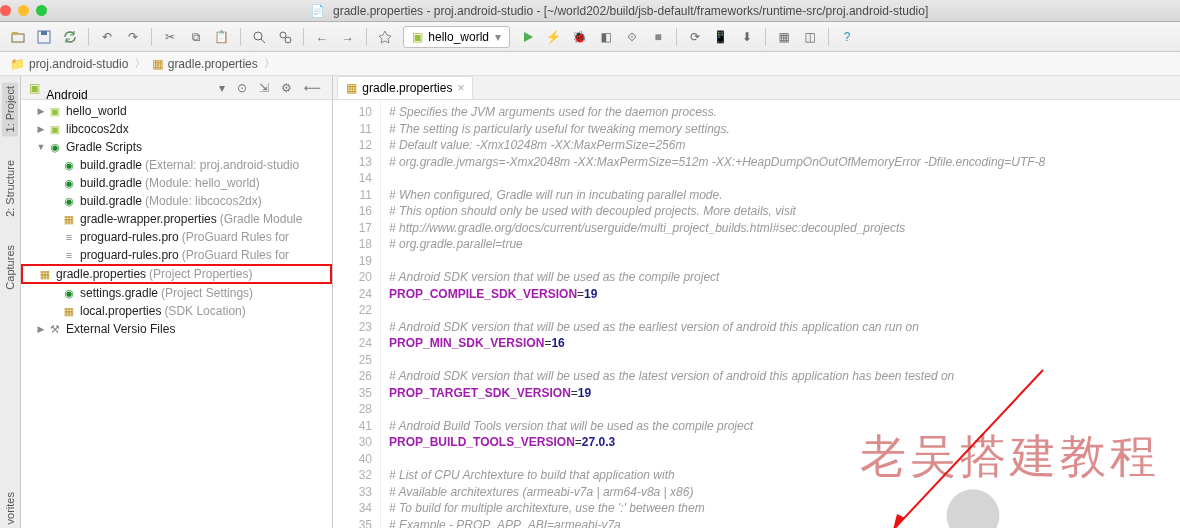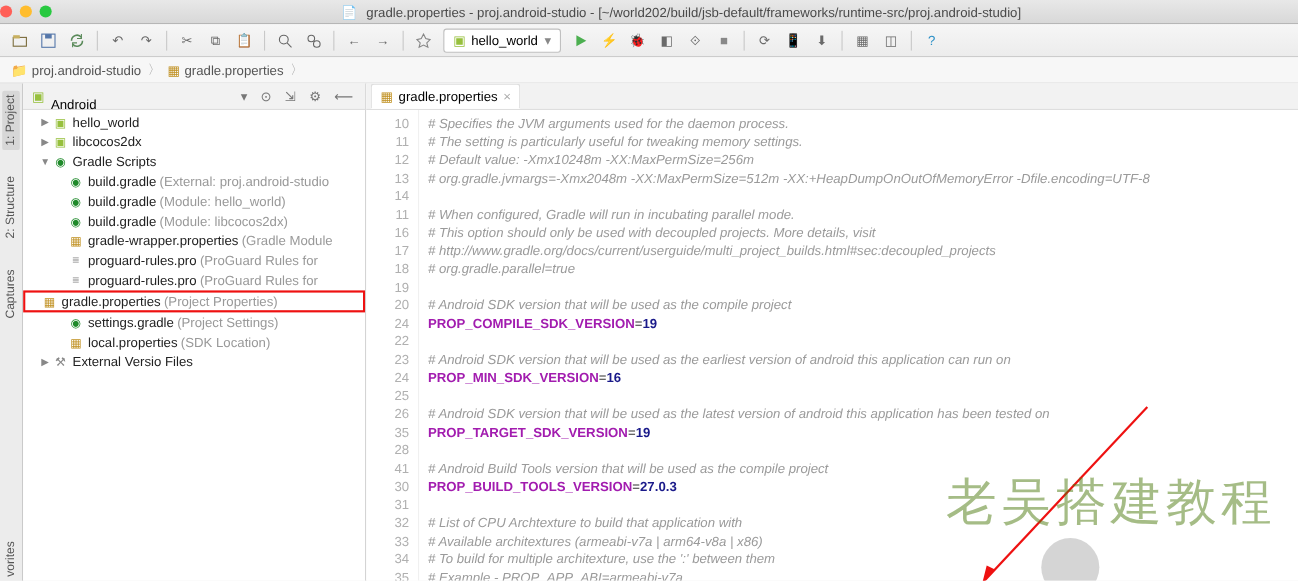--- a/index.html
+++ b/index.html
@@ -50,21 +50,21 @@
 .tab { height:23px; background:#fff; border:1px solid #dedede; border-bottom:1px solid #fff; display:flex; align-items:center; padding:0 8px; gap:5px; border-top-left-radius:3px;border-top-right-radius:3px; margin-left:4px;}
 .tab .close{color:#aaa;cursor:pointer;}
 .code { flex:1; display:flex; font-family:Menlo,Monaco,Consolas,monospace; font-size:12px; overflow:hidden; position:relative;}
 .gutter { width:48px; text-align:right; color:#b0b0b0; padding:4px 8px 4px 0; background:#fff; border-right:1px solid #f0f0f0; line-height:16.5px;}
 .codetext { flex:1; padding:4px 0 20px 8px; line-height:16.5px; white-space:pre; color:#333; position:relative;}
 .cm-comment { color:#9a9a9a; font-style:italic;}
 .cm-key { color:#a21caf; font-weight:bold;}
 .cm-val { color:#1a1a8a; font-weight:bold;}
 .line { height:16.5px; position:relative;}
 .arrow { position:absolute; pointer-events:none; }
-.watermark { position:absolute; right:20px; bottom:40px; font-size:46px; color:#4d7c0f; opacity:0.5; pointer-events:none; letter-spacing:4px; font-family:Liberation Sans, sans-serif;}
+.watermark { position:absolute; right:20px; bottom:40px; font-size:46px; color:#b91c1c; opacity:0.5; pointer-events:none; letter-spacing:4px; font-family:Liberation Sans, sans-serif;}
 .avatar { position:absolute; left:580px; top:370px; width:120px; height:120px; opacity:0.35; pointer-events:none;}
 
 svg{display:block;}
 </style>
 </head>
 <body>
 
 <div class="titlebar">
   <div class="traffic">
     <div class="tl r"></div>
@@ -286,21 +286,21 @@
           <div class="line">24</div>
           <div class="line">22</div>
           <div class="line">23</div>
           <div class="line">24</div>
           <div class="line">25</div>
           <div class="line">26</div>
           <div class="line">35</div>
           <div class="line">28</div>
           <div class="line">41</div>
           <div class="line">30</div>
-          <div class="line">31</div>
+          <div class="line">40</div>
           <div class="line">32</div>
           <div class="line">33</div>
           <div class="line">34</div>
           <div class="line">35</div>
         </div>
       <div class="codetext" id="codetext"><div class="line"><span class="cm-comment"># Specifies the JVM arguments used for the daemon process.</span></div><div class="line"><span class="cm-comment"># The setting is particularly useful for tweaking memory settings.</span></div><div class="line"><span class="cm-comment"># Default value: -Xmx10248m -XX:MaxPermSize=256m</span></div><div class="line"><span class="cm-comment"># org.gradle.jvmargs=-Xmx2048m -XX:MaxPermSize=512m -XX:+HeapDumpOnOutOfMemoryError -Dfile.encoding=UTF-8</span></div><div class="line">&nbsp;</div><div class="line"><span class="cm-comment"># When configured, Gradle will run in incubating parallel mode.</span></div><div class="line"><span class="cm-comment"># This option should only be used with decoupled projects. More details, visit</span></div><div class="line"><span class="cm-comment"># http://www.gradle.org/docs/current/userguide/multi_project_builds.html#sec:decoupled_projects</span></div><div class="line"><span class="cm-comment"># org.gradle.parallel=true</span></div><div class="line">&nbsp;</div><div class="line"><span class="cm-comment"># Android SDK version that will be used as the compile project</span></div><div class="line"><span class="cm-key">PROP_COMPILE_SDK_VERSION</span>=<span class="cm-val">19</span></div><div class="line">&nbsp;</div><div class="line"><span class="cm-comment"># Android SDK version that will be used as the earliest version of android this application can run on</span></div><div class="line"><span class="cm-key">PROP_MIN_SDK_VERSION</span>=<span class="cm-val">16</span></div><div class="line">&nbsp;</div><div class="line"><span class="cm-comment"># Android SDK version that will be used as the latest version of android this application has been tested on</span></div><div class="line"><span class="cm-key">PROP_TARGET_SDK_VERSION</span>=<span class="cm-val">19</span></div><div class="line">&nbsp;</div><div class="line"><span class="cm-comment"># Android Build Tools version that will be used as the compile project</span></div><div class="line"><span class="cm-key">PROP_BUILD_TOOLS_VERSION</span>=<span class="cm-val">27.0.3</span></div><div class="line">&nbsp;</div><div class="line"><span class="cm-comment"># List of CPU Archtexture to build that application with</span></div><div class="line"><span class="cm-comment"># Available architextures (armeabi-v7a | arm64-v8a | x86)</span></div><div class="line"><span class="cm-comment"># To build for multiple architexture, use the ':' between them</span></div><div class="line"><span class="cm-comment"># Example - PROP_APP_ABI=armeabi-v7a</span></div></div>
 
       <svg class="arrow" width="400" height="200" style="left:380px; top:260px;">
         <line x1="330" y1="10" x2="180" y2="170" stroke="#e11" stroke-width="2"></line>
         <polygon points="180,170 192,158 184,154" fill="#e11"></polygon>

